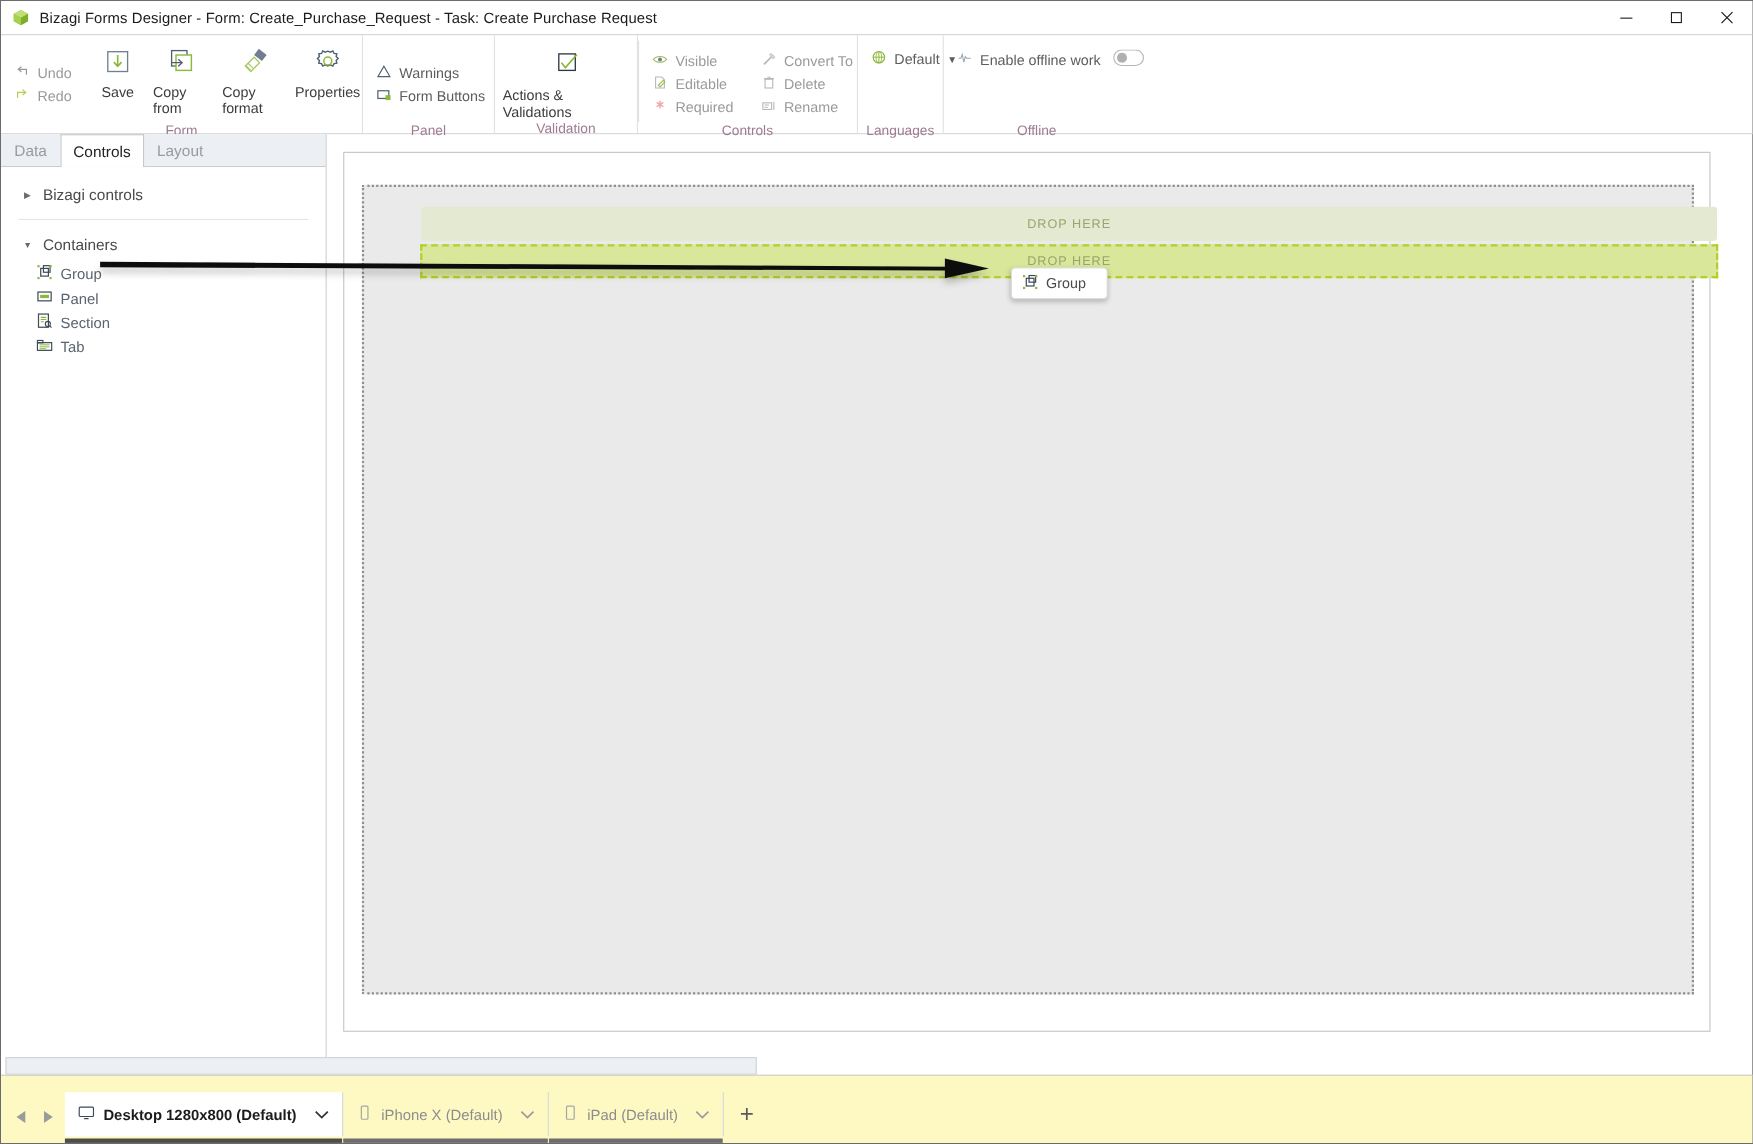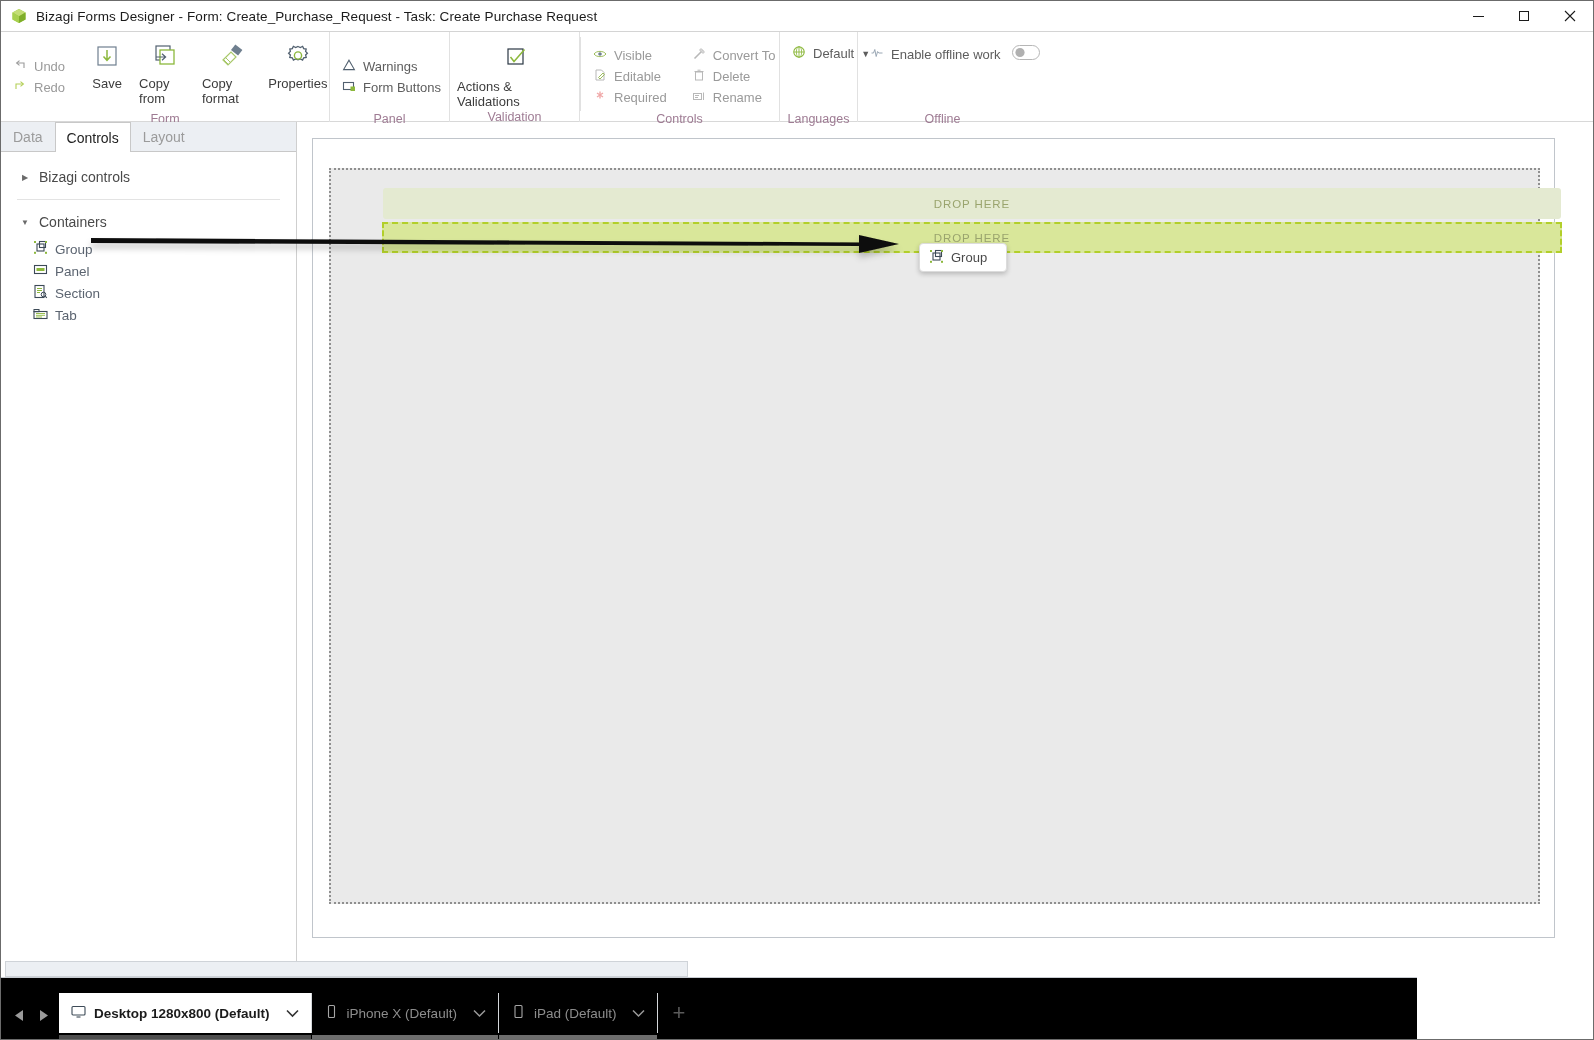--- a/index.html
+++ b/index.html
@@ -142,22 +142,22 @@
     background:#ffffff; border:1px solid #dcdcdc; border-radius:4px;
     box-shadow:0 2px 5px rgba(0,0,0,.22);
     display:flex; align-items:center; gap:7px; padding-left:9px;
     font-size:13px; color:#4a4a4a; z-index:40;
   }
 
   .arrow { position:absolute; left:80px; top:218px; z-index:50; pointer-events:none; }
 
   
   .bottombar {
-    position:absolute; left:0; bottom:0; width:1416px; height:62px;
-    background:#000000; border-top:1px solid #c8ccd2;
+    position:absolute; left:0; bottom:0; width:1592px; height:62px;
+    background:#fef9c3; border-top:1px solid #c8ccd2;
     display:flex; align-items:flex-end;
   }
   .navarrows { display:flex; align-items:center; height:42px; padding:0 6px 6px 8px; gap:4px; }
   .navarrow { width:20px; height:24px; display:flex; align-items:center; justify-content:center; cursor:default; }
   .devtab {
     position:relative; height:40px; margin-bottom:6px;
     display:flex; align-items:center; gap:8px; padding:0 12px;
     font-size:13.5px; color:#8d8d8d; cursor:default;
     border-left:1px solid #d4d7db;
   }

